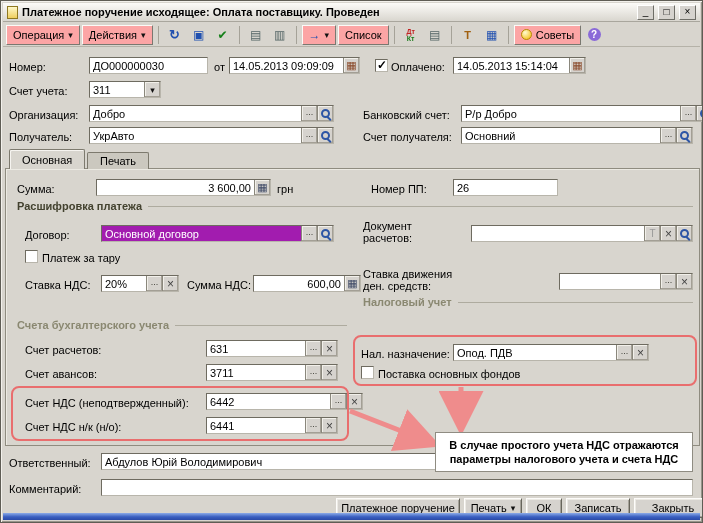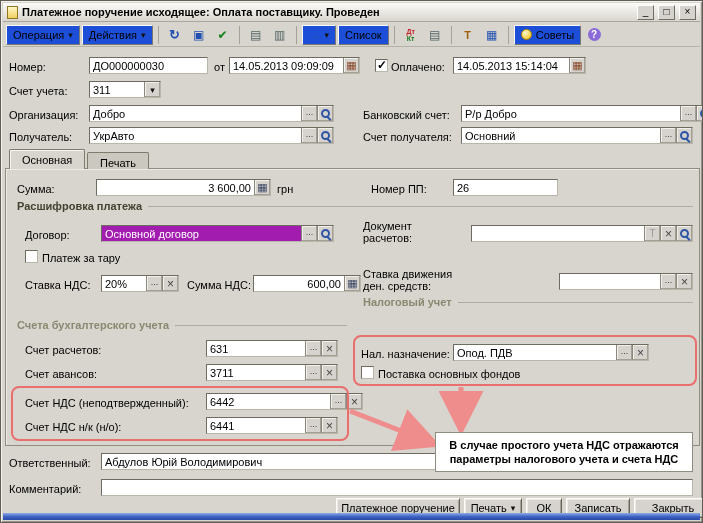--- a/index.html
+++ b/index.html
@@ -9,21 +9,21 @@
   
   .titlebar{position:absolute;left:2px;top:2px;right:2px;height:19px;display:flex;align-items:center;gap:4px;
             padding:0 4px;background:linear-gradient(to bottom,#fcfbf8,#d9d6cf);border-bottom:1px solid #a9a69d}
   .title{font-weight:bold;flex:1;white-space:nowrap;overflow:hidden}
   .docicon{width:11px;height:13px;background:linear-gradient(#fff8c8,#efcf5e);border:1px solid #8f7820;flex:none}
   .winbtn{width:17px;height:15px;display:flex;align-items:center;justify-content:center;background:#d6d3ce;flex:none;
           border:1px solid;border-color:#fff #6e6d66 #6e6d66 #fff;font-size:10px;line-height:1;cursor:default}
   
   .toolbar{position:absolute;left:2px;top:22px;right:2px;height:24px;display:flex;align-items:center;gap:2px;
            padding:0 3px;border-bottom:1px solid #b5b2a8}
-  .tbtn{height:20px;display:flex;align-items:center;gap:4px;padding:0 6px;background:#1d4ed8;
+  .tbtn{height:20px;display:flex;align-items:center;gap:4px;padding:0 6px;background:#fca5a5;
         border:1px solid;border-color:#fbfaf7 #7a7870 #7a7870 #fbfaf7;cursor:default;white-space:nowrap}
   .ibtn{width:22px;height:20px;display:flex;align-items:center;justify-content:center;border:1px solid transparent;cursor:default}
   .sep{width:1px;height:18px;background:#a5a298;margin:0 3px}
   .ic{display:inline-flex;align-items:center;justify-content:center}
   .i-dd::after{content:"▾";font-size:9px;color:#111}
   .i-refresh::after{content:"↻";color:#2050b0;font-size:13px;font-weight:bold}
   .i-copy::after{content:"▣";color:#2050b0;font-size:12px}
   .i-post::after{content:"✔";color:#15801a;font-size:12px}
   .i-doc::after{content:"▤";color:#566;font-size:12px}
   .i-doc2::after{content:"▥";color:#566;font-size:12px}
@@ -56,21 +56,21 @@
   .i-calc::after{content:"▦";font-size:11px;color:#3f4a66}
   .i-T::after{content:"Т";font-size:10px;color:#999}
   .magi{position:relative;width:12px;height:12px;display:inline-block}
   .magi::before{content:"";position:absolute;left:1px;top:1px;width:5px;height:5px;border:2px solid #2d55a5;border-radius:50%}
   .magi::after{content:"";position:absolute;left:8px;top:8px;width:5px;height:2px;background:#2d55a5;
                transform:rotate(45deg);transform-origin:0 0}
   
   .cb{position:absolute;width:13px;height:13px;background:#fff;border:1px solid;border-color:#6e6b60 #b8b5ab #b8b5ab #6e6b60}
   .cb.checked::after{content:"✓";position:absolute;left:1px;top:-2px;font-size:12px;font-weight:bold;color:#000}
   
-  .tab{position:absolute;display:flex;align-items:flex-start;justify-content:center;padding:4px 12px;
+  .tab{position:absolute;display:flex;align-items:center;justify-content:center;padding:4px 12px;
        border:1px solid #7d7a6e;border-bottom:none;border-radius:2px 2px 0 0;cursor:default}
   .tab.active{height:20px;background:#d8d5ce;z-index:3;box-shadow:inset 1px 1px 0 #f6f4f0}
   .tab.inactive{height:17px;background:#cbc8bf;z-index:1}
   .panel{position:absolute;border:1px solid #8f8c80;box-shadow:inset 1px 1px 0 #eceae3;z-index:0}
   
   .sect{position:absolute;display:flex;align-items:center;gap:6px;font-weight:bold}
   .sect .line{flex:1;height:1px;background:#aeab9f}
   .sect.dark{color:#43422f}
   .sect.gray{color:#8a8871}
   

